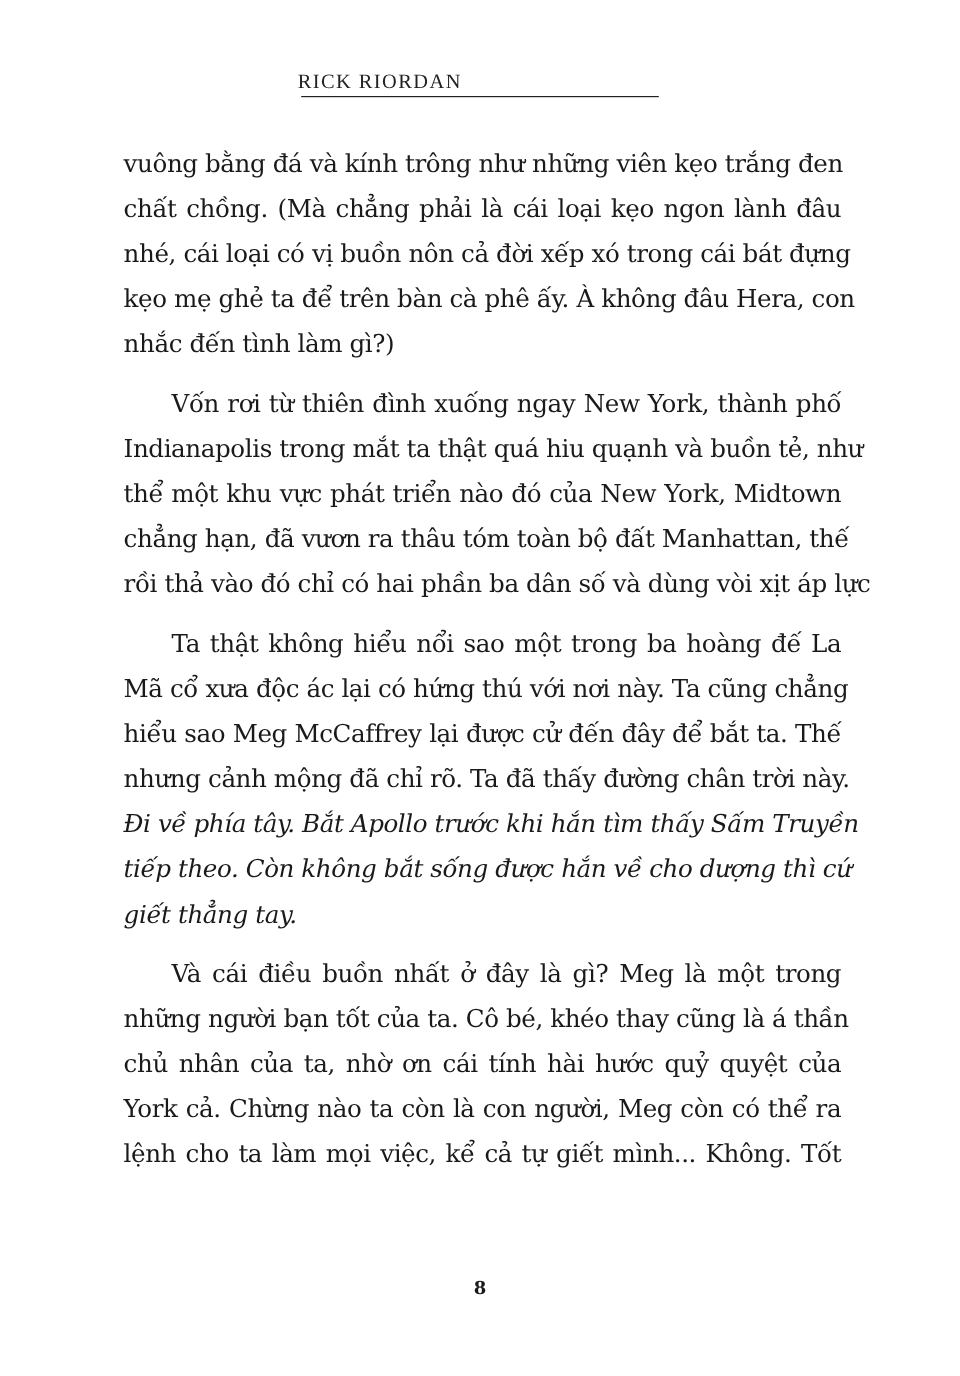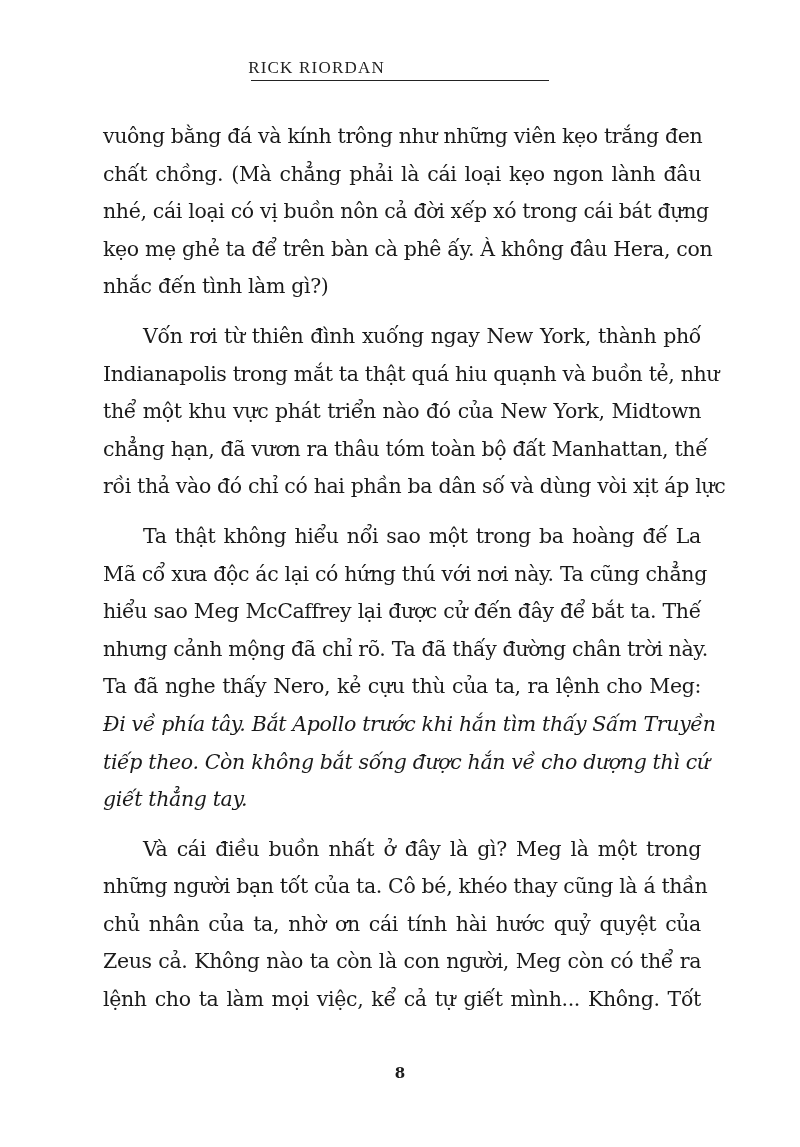--- a/index.html
+++ b/index.html
@@ -99,29 +99,28 @@
     <span class="line">chẳng hạn, đã vươn ra thâu tóm toàn bộ đất Manhattan, thế</span>
     <span class="line">rồi thả vào đó chỉ có hai phần ba dân số và dùng vòi xịt áp lực</span>
   </div>
   <span class="para-gap"></span>
 
   <div>
     <span class="line indent">Ta thật không hiểu nổi sao một trong ba hoàng đế La</span>
     <span class="line">Mã cổ xưa độc ác lại có hứng thú với nơi này. Ta cũng chẳng</span>
     <span class="line">hiểu sao Meg McCaffrey lại được cử đến đây để bắt ta. Thế</span>
     <span class="line">nhưng cảnh mộng đã chỉ rõ. Ta đã thấy đường chân trời này.</span>
-    <span class="line">Ta đã nghe thấy Nero, kẻ cựu thù của ta, ra lệnh cho Meg:</span>
     <span class="line italic">Đi về phía tây. Bắt Apollo trước khi hắn tìm thấy Sấm Truyền</span>
     <span class="line italic">tiếp theo. Còn không bắt sống được hắn về cho dượng thì cứ</span>
     <span class="line italic last">giết thẳng tay.</span>
   </div>
   <span class="para-gap"></span>
 
   <div>
     <span class="line indent">Và cái điều buồn nhất ở đây là gì? Meg là một trong</span>
     <span class="line">những người bạn tốt của ta. Cô bé, khéo thay cũng là á thần</span>
     <span class="line">chủ nhân của ta, nhờ ơn cái tính hài hước quỷ quyệt của</span>
-    <span class="line">Zeus cả. Không nào ta còn là con người, Meg còn có thể ra</span>
+    <span class="line">York cả. Chừng nào ta còn là con người, Meg còn có thể ra</span>
     <span class="line">lệnh cho ta làm mọi việc, kể cả tự giết mình... Không. Tốt</span>
   </div>
 </div>
 
 <div class="page-number">8</div>
 
 </body></html>

